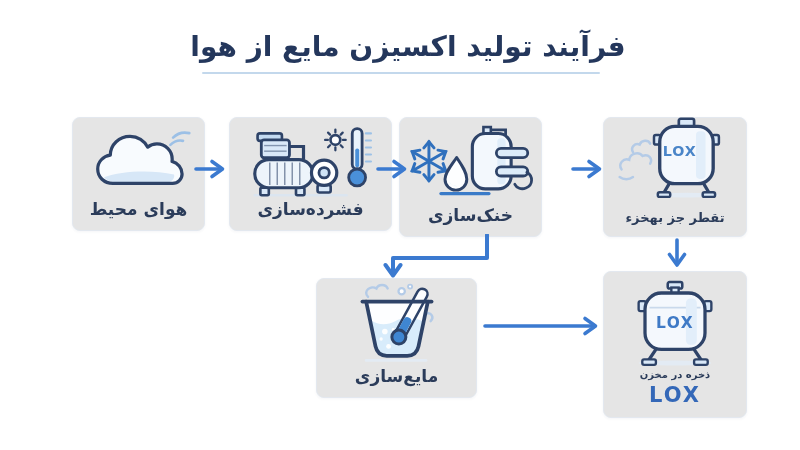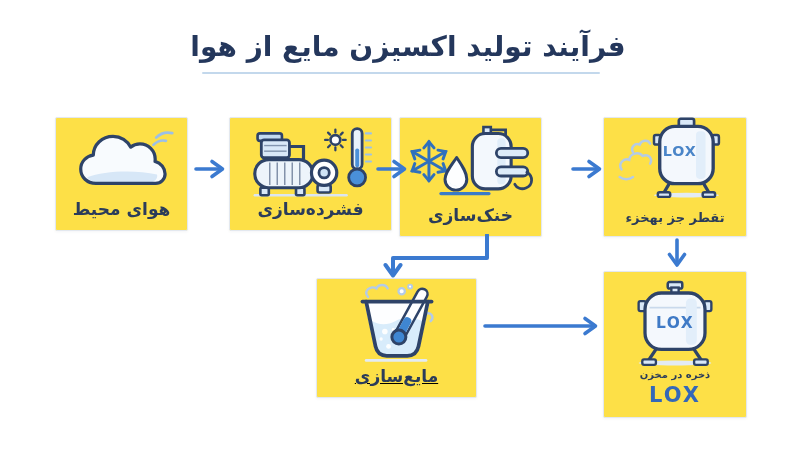--- a/index.html
+++ b/index.html
@@ -8,34 +8,34 @@
     font-family:"DejaVu Sans",sans-serif;
   }
   .page-title{
     position:absolute;top:22px;left:0;width:800px;text-align:center;
     direction:rtl;font-size:28px;font-weight:bold;color:#24375c;margin:8px;letter-spacing:0;
   }
   .title-underline{
     position:absolute;top:72px;left:202px;width:398px;height:2px;background:#c3d8ec;border-radius:1px;
   }
   .node{
-    position:absolute;background:#fde047;border:1.5px solid #e3e8ef;border-radius:2px;
+    position:absolute;background:#e5e5e5;border:1.5px solid #e3e8ef;border-radius:8px;
     box-shadow:0 1px 3px rgba(40,60,100,0.05);
     display:flex;flex-direction:column;align-items:center;justify-content:flex-end;
     box-sizing:border-box;padding:6px 4px 10px 4px;
   }
   .node-icon{flex:1;display:flex;align-items:center;justify-content:center;width:100%;}
   .node-label{
     direction:rtl;text-align:center;font-weight:bold;color:#2b3c5a;font-size:17px;line-height:1.25;
   }
-  .n1{left:55px;top:117px;width:133px;height:114px;}
+  .n1{left:72px;top:117px;width:133px;height:114px;}
   .n2{left:229px;top:117px;width:163px;height:114px;}
   .n3{left:399px;top:117px;width:143px;height:120px;}
   .n4{left:603px;top:117px;width:144px;height:120px;}
-  .n5{left:316px;top:278px;width:161px;height:120px;text-decoration:underline;}
+  .n5{left:316px;top:278px;width:161px;height:120px;}
   .n6{left:603px;top:271px;width:144px;height:147px;}
   .n4 .node-label{font-size:13px;margin-top:12px;}
   .n6 .node-label{font-size:10px;}
   .lox-caption{
     direction:ltr;text-align:center;font-weight:bold;color:#3468b8;font-size:21px;letter-spacing:2px;margin-top:2px;
   }
   .arrow{position:absolute;}
 </style>
 </head>
 <body>

